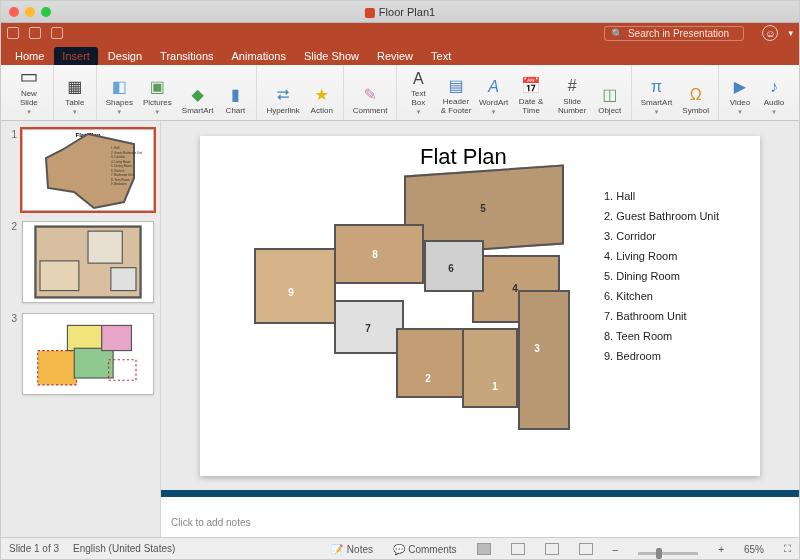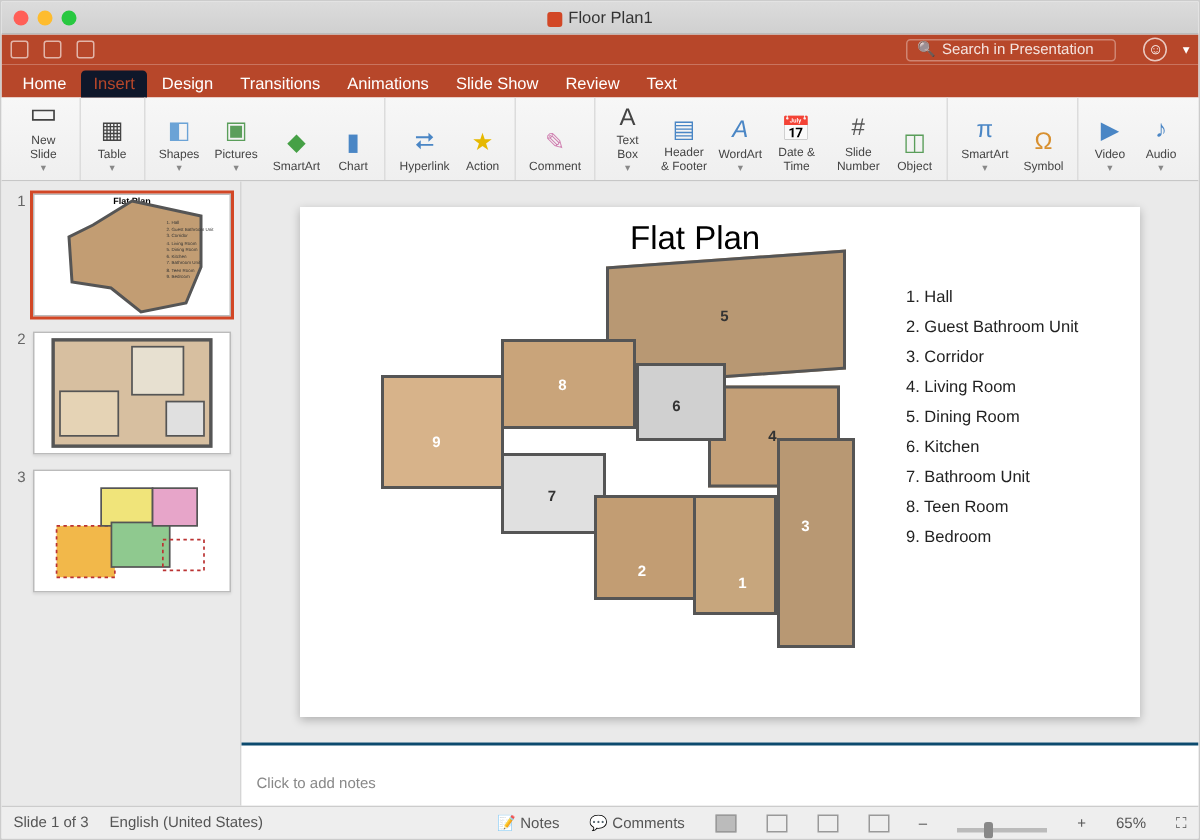--- a/index.html
+++ b/index.html
@@ -47,21 +47,21 @@
   .r1 { left:190px; top:10px; width:160px; height:80px; background:#b89873; transform:skewY(-4deg);} 
   .r2 { left:210px; top:80px; width:60px; height:52px; background:#d0d0d0;}
   .r3 { left:258px; top:95px; width:88px; height:68px; background:#c39f77;}
   .r4 { left:120px; top:64px; width:90px; height:60px; background:#c9a47a;}
   .r5 { left:40px;  top:88px; width:82px; height:76px; background:#d7b38a;}
   .r6 { left:120px; top:140px; width:70px; height:54px; background:#e0e0e0;}
   .r7 { left:182px; top:168px; width:70px; height:70px; background:#c29d73;}
   .r8 { left:248px; top:168px; width:56px; height:80px; background:#c7a67d;}
   .r9 { left:304px; top:130px; width:52px; height:140px; background:#b89873;}
   .lab { position:absolute; color:#fff; font-weight:700; width:18px; height:18px; display:flex; align-items:center; justify-content:center; font-size:10px; z-index:5;}
-  .notes { height:28px; background:#fff; border-top:2px solid #0c4a6e; font-size:10px; color:#888; padding:20px 10px; cursor:text;}
+  .notes { height:28px; background:#fff; border-top:7px solid #0c4a6e; font-size:10px; color:#888; padding:20px 10px; cursor:text;}
   .status { height:22px; background:#eeeeee; border-top:1px solid #ccc; display:flex; align-items:center; padding:0 8px; font-size:10px; color:#555; gap:14px;}
   .status .right { margin-left:auto; display:flex; align-items:flex-end; gap:20px;}
   .viewbtn { width:14px; height:12px; border:1px solid #999; display:inline-block;}
   .zoom-slider { width:60px; height:3px; background:#bbb; position:relative;}
   .zoom-slider::after { content:""; position:absolute; left:30%; top:-4px; width:6px; height:11px; background:#888; border-radius:2px;}
   svg.plan-svg { position:absolute; inset:0; width:100%; height:100%; }
 </style>
 </head>
 <body>
 

